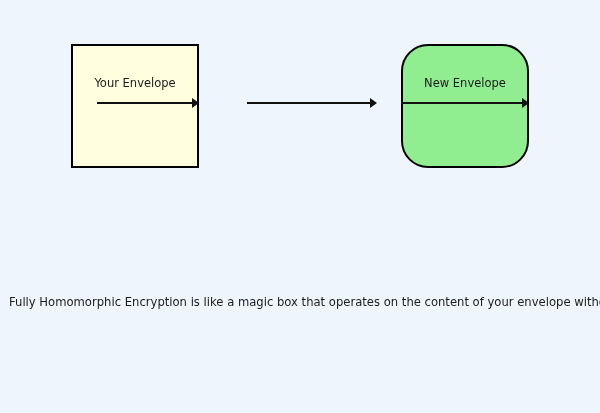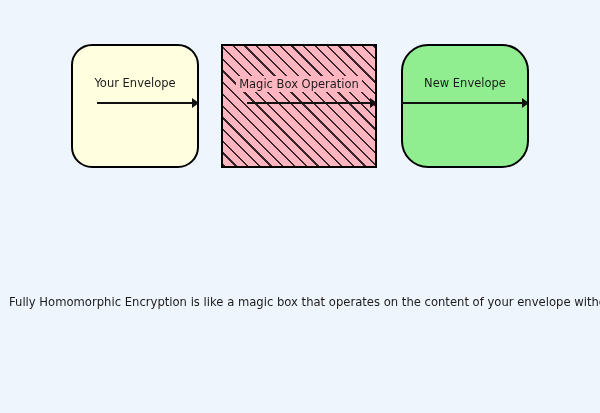--- a/index.html
+++ b/index.html
@@ -28,21 +28,20 @@
     box-sizing: border-box;
     border: 2px solid #000000;
   }
 
   #box-envelope-in {
     left: 71px;
     top: 44px;
     width: 128px;
     height: 124px;
     background: #ffffe0;
-    border-radius: 21px;
   }
 
   #box-magic-operation {
     left: 221px;
     top: 44px;
     width: 156px;
     height: 124px;
     background: #ffb6c1;
     overflow: hidden;
   }
@@ -164,26 +163,20 @@
 
   <div class="stage-box" id="box-envelope-in">
     <div class="box-label" id="label-envelope-in">Your Envelope</div>
   </div>
 
   <div class="flow-arrow" id="arrow-envelope-in">
     <div class="arrow-shaft"></div>
     <div class="arrow-head"></div>
   </div>
 
-  <div class="stage-box" id="box-magic-operation">
-    <div class="hatch-layer"></div>
-    <div class="box-label" id="label-magic-operation">
-      <span class="label-chip">Magic Box Operation</span>
-    </div>
-  </div>
 
   <div class="flow-arrow" id="arrow-magic-operation">
     <div class="arrow-shaft"></div>
     <div class="arrow-head"></div>
   </div>
 
   <div class="stage-box" id="box-envelope-out">
     <div class="box-label" id="label-envelope-out">New Envelope</div>
   </div>
 

